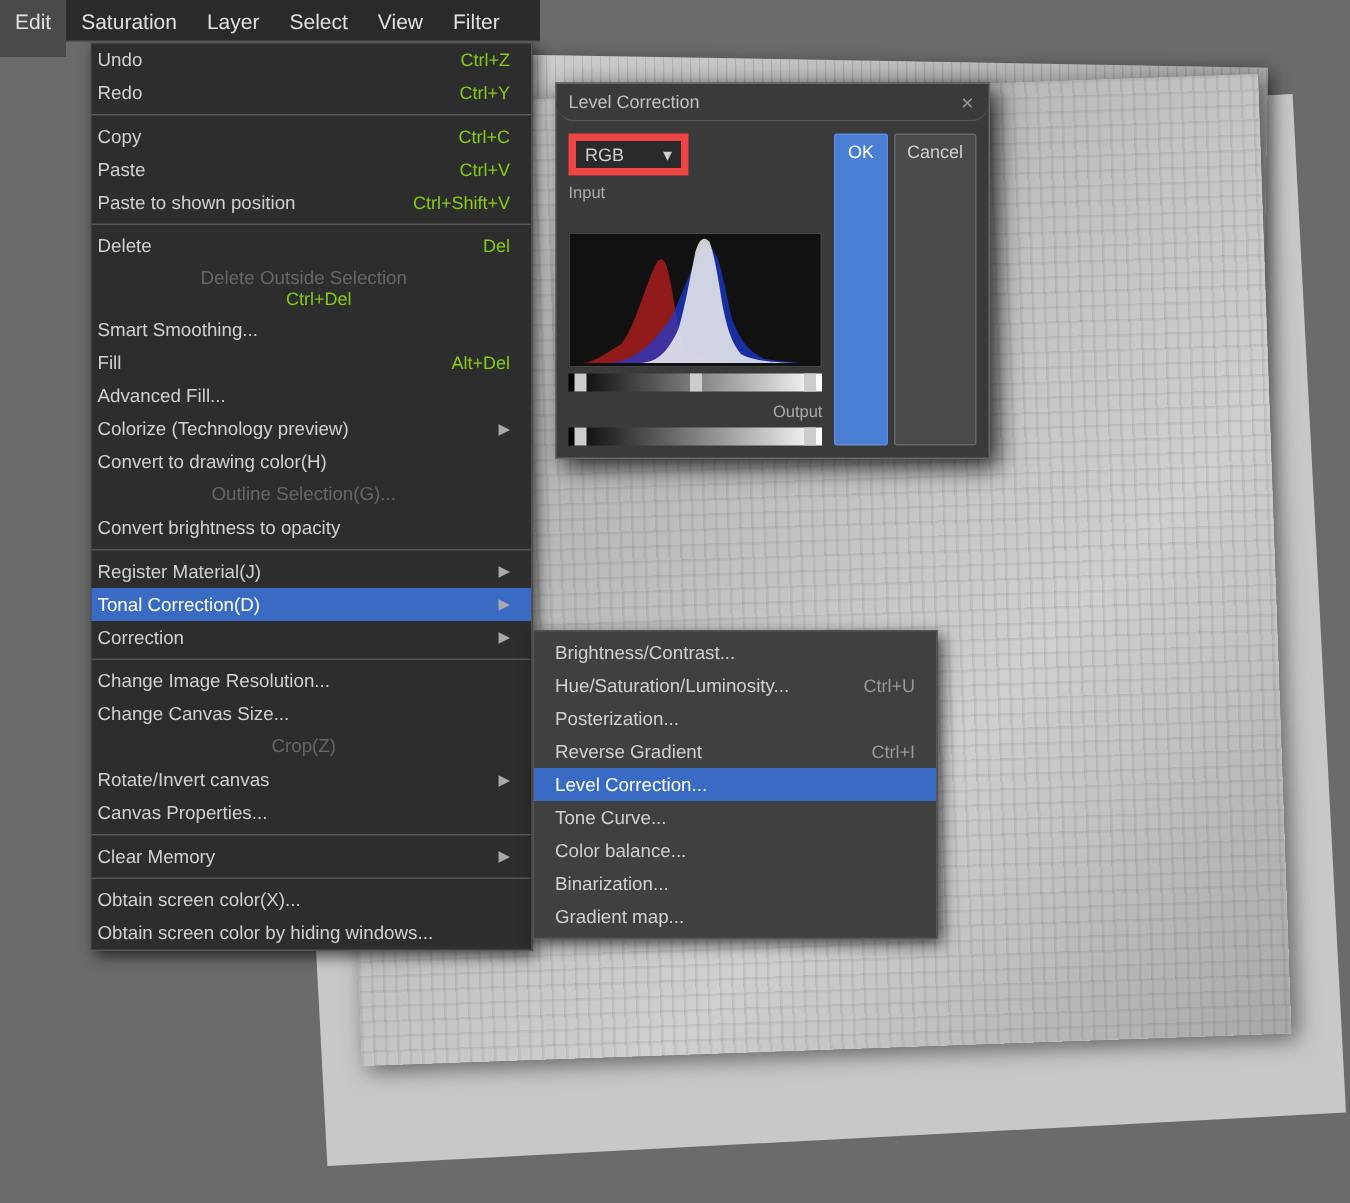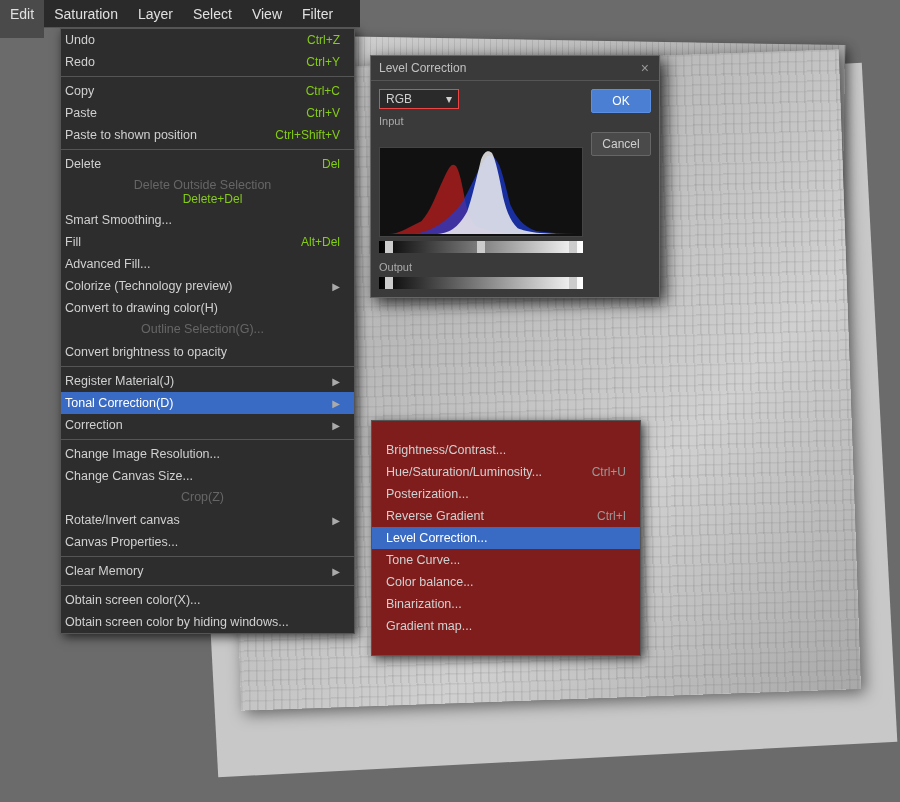--- a/index.html
+++ b/index.html
@@ -147,26 +147,25 @@
       font-size: 10px;
       color: #aaa;
     }
 
     
     .submenu-tonal {
       position: absolute;
       top: 420px;
       left: 355px;
       width: 270px;
-      background: #7f1d1d;
+      background: #404040;
       border: 1px solid #555;
       box-shadow: 3px 3px 10px rgba(0,0,0,0.7);
       z-index: 101;
-      padding: 18px 0;
-      margin-left: 16px;
+      padding: 3px 0;
     }
 
     .submenu-item {
       display: flex;
       align-items: center;
       justify-content: space-between;
       padding: 4px 14px;
       color: #d0d0d0;
       cursor: pointer;
       font-size: 12.5px;
@@ -195,20 +194,21 @@
       z-index: 200;
     }
 
     .dialog-titlebar {
       display: flex;
       align-items: center;
       justify-content: space-between;
       background: #3a3a3a;
       padding: 4px 8px;
       border-bottom: 1px solid #555;
+      border-radius: 12px;
     }
 
     .dialog-title {
       color: #c0c0c0;
       font-size: 12px;
     }
 
     .dialog-close {
       color: #999;
       cursor: pointer;
@@ -221,22 +221,22 @@
       display: flex;
       gap: 8px;
     }
 
     .dialog-main {
       flex: 1;
     }
 
     .dialog-buttons {
       display: flex;
-      flex-direction: column;
-      gap: 19px;
+      flex-direction: row;
+      gap: 4px;
       min-width: 60px;
     }
 
     .dialog-btn {
       padding: 4px 8px;
       font-size: 12px;
       cursor: pointer;
       border: 1px solid #666;
       text-align: center;
       border-radius: 2px;
@@ -255,21 +255,21 @@
     }
 
     .channel-select {
       display: flex;
       align-items: center;
       margin-bottom: 6px;
     }
 
     .channel-dropdown {
       background: #2a2a2a;
-      border: 1px solid #ef4444;
+      border: 5px solid #ef4444;
       color: #d0d0d0;
       padding: 2px 6px;
       font-size: 12px;
       width: 80px;
       display: flex;
       align-items: center;
       justify-content: space-between;
     }
 
     .input-label {
@@ -307,20 +307,21 @@
       background: #ccc;
       top: 0;
       transform: translateX(-50%);
       cursor: pointer;
     }
 
     .output-label {
       color: #aaa;
       font-size: 11px;
       margin-bottom: 4px;
+      text-align: right;
     }
 
     .output-slider {
       height: 12px;
       background: linear-gradient(to right, #000, #fff);
       position: relative;
     }
   </style>
 </head>
 <body>
@@ -360,21 +361,21 @@
     <span class="menu-item-label">Paste to shown position</span>
     <span class="menu-item-shortcut">Ctrl+Shift+V</span>
   </div>
   <div class="menu-separator"></div>
   <div class="menu-item">
     <span class="menu-item-label">Delete</span>
     <span class="menu-item-shortcut">Del</span>
   </div>
   <div class="menu-item disabled">
     <span class="menu-item-label">Delete Outside Selection</span>
-    <span class="menu-item-shortcut">Delete+Del</span>
+    <span class="menu-item-shortcut">Ctrl+Del</span>
   </div>
   <div class="menu-item">
     <span class="menu-item-label">Smart Smoothing...</span>
   </div>
   <div class="menu-item">
     <span class="menu-item-label">Fill</span>
     <span class="menu-item-shortcut">Alt+Del</span>
   </div>
   <div class="menu-item">
     <span class="menu-item-label">Advanced Fill...</span>

